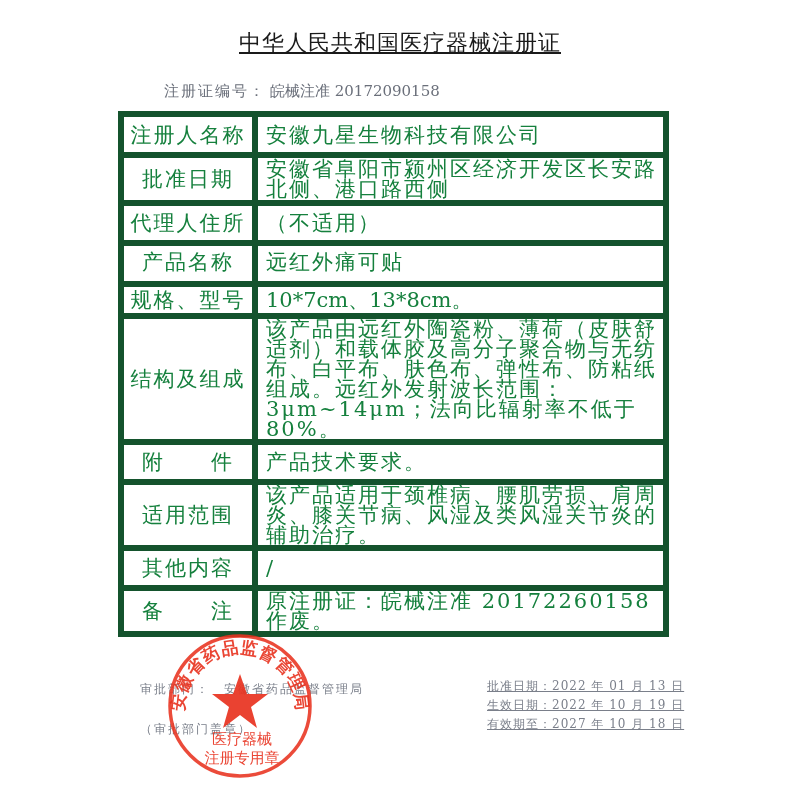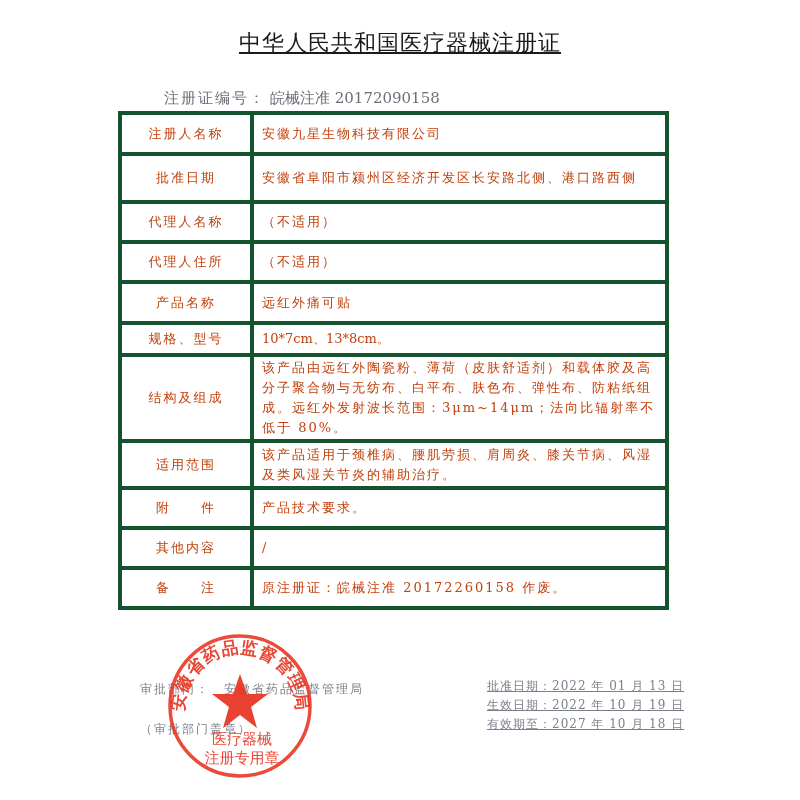--- a/index.html
+++ b/index.html
@@ -5,29 +5,29 @@
     html, body { margin: 0; padding: 0; }
     body {
       width: 800px; height: 800px; background: #ffffff; position: relative; overflow: hidden;
       font-family: "DejaVu Serif", "Liberation Serif", serif; color: #555a66;
     }
     .title {
       position: absolute; top: 28px; left: 0; width: 800px; text-align: center;
       font-size: 22px; color: #1a1a1a; letter-spacing: 1px; font-weight: normal; text-decoration: underline;
     }
     .regno {
-      position: absolute; top: 82px; left: 164px; font-size: 15px; color: #6a6f7a; letter-spacing: 2px; margin-top: 7px;
+      position: absolute; top: 82px; left: 164px; font-size: 15px; color: #6a6f7a; letter-spacing: 2px;
     }
     .regno .num { letter-spacing: 0; margin-left: 4px; }
     table.cert {
       position: absolute; top: 111px; left: 118px; width: 551px;
       border-collapse: collapse; table-layout: fixed;
     }
     table.cert td {
-      border: 4px solid #14532d; font-size: 13px; color: #c2410c; vertical-align: middle;
+      border: 6px solid #14532d; font-size: 21px; color: #15803d; vertical-align: middle;
       line-height: 20px; padding: 0;
     }
     table.cert td.label { width: 128px; text-align: center; letter-spacing: 2px; }
     table.cert td.value { padding: 0 6px 0 8px; letter-spacing: 2px; }
     table.cert td.value.num { letter-spacing: 0; }
     .footer-left { position: absolute; left: 140px; font-size: 12px; color: #7a7f8a; letter-spacing: 2px; }
     .dates { position: absolute; left: 487px; top: 677px; font-size: 12px; color: #7a7f8a; line-height: 19px; letter-spacing: 1px; text-decoration: underline; }
     .stamp { position: absolute; left: 166px; top: 632px; width: 148px; height: 148px; pointer-events: none; }
   </style>
 </head>
@@ -42,47 +42,43 @@
 <table class="cert">
   <tbody id="cert-body">
       <tr style="height: 41px;">
         <td class="label">注册人名称</td>
         <td class="value">安徽九星生物科技有限公司</td>
       </tr>
       <tr style="height: 48px;">
         <td class="label">批准日期</td>
         <td class="value">安徽省阜阳市颍州区经济开发区长安路北侧、港口路西侧</td>
       </tr>
-      <tr style="height: 40px;">
-        <td class="label">代理人名称</td>
-        <td class="value">（不适用）</td>
-      </tr>
       <tr style="height: 40px; padding-left: 12px;">
         <td class="label">代理人住所</td>
         <td class="value">（不适用）</td>
       </tr>
-      <tr style="height: 41px;">
+      <tr style="height: 41px; font-family: Liberation Mono, monospace;">
         <td class="label">产品名称</td>
         <td class="value">远红外痛可贴</td>
       </tr>
       <tr style="height: 32px; padding-left: 48px;">
         <td class="label">规格、型号</td>
         <td class="value num">10*7cm、13*8cm。</td>
       </tr>
       <tr style="height: 86px;">
         <td class="label">结构及组成</td>
         <td class="value">该产品由远红外陶瓷粉、薄荷（皮肤舒适剂）和载体胶及高分子聚合物与无纺布、白平布、肤色布、弹性布、防粘纸组成。远红外发射波长范围：3μm~14μm；法向比辐射率不低于 80%。</td>
       </tr>
+      <tr style="height: 40px;">
+        <td class="label">附　　件</td>
+        <td class="value">产品技术要求。</td>
+      </tr>
       <tr style="height: 47px;">
         <td class="label">适用范围</td>
         <td class="value">该产品适用于颈椎病、腰肌劳损、肩周炎、膝关节病、风湿及类风湿关节炎的辅助治疗。</td>
-      </tr>
-      <tr style="height: 40px;">
-        <td class="label">附　　件</td>
-        <td class="value">产品技术要求。</td>
       </tr>
       <tr style="height: 40px; margin-left: 43px;">
         <td class="label">其他内容</td>
         <td class="value">/</td>
       </tr>
       <tr style="height: 40px;">
         <td class="label">备　　注</td>
         <td class="value">原注册证：皖械注准 20172260158 作废。</td>
       </tr>
     </tbody>

